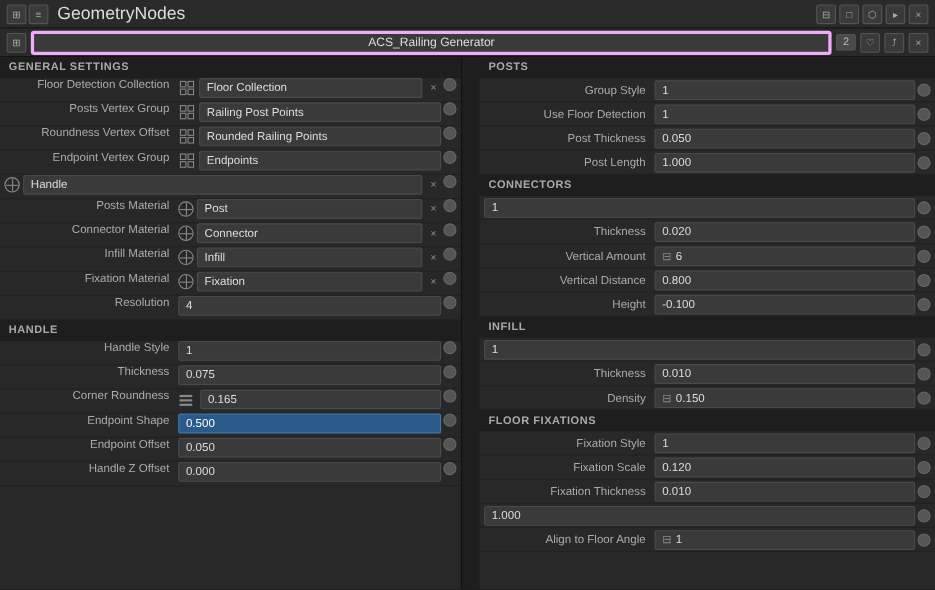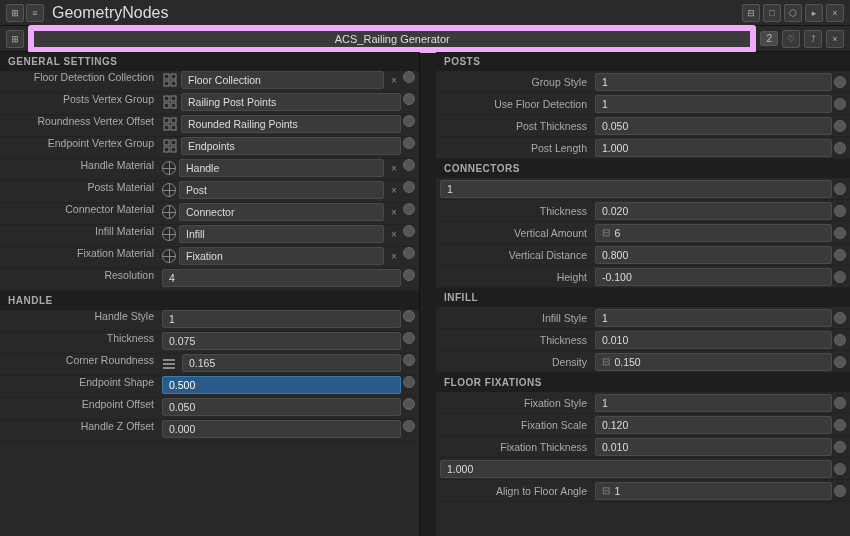--- a/index.html
+++ b/index.html
@@ -55,21 +55,21 @@
       background: #2a2a2a;
       height: 26px;
       display: flex;
       align-items: center;
       padding: 0 6px;
       gap: 4px;
       border-bottom: 1px solid #111;
     }
     .node-name-btn {
       background: #3a3a3a;
-      border: 6px solid #f0abfc;
+      border: 3px solid #f0abfc;
       border-radius: 3px;
       color: #ddd;
       padding: 2px 8px;
       font-size: 11px;
       cursor: pointer;
       flex: 1;
     }
     .badge {
       background: #4a4a4a;
       border: 1px solid #555;
@@ -385,21 +385,20 @@
             <rect x="1" y="8" width="5" height="5" stroke="#888" stroke-width="1" fill="none"></rect>
             <rect x="8" y="8" width="5" height="5" stroke="#888" stroke-width="1" fill="none"></rect>
           </svg>
         </div>
         <div class="field-text">Endpoints</div>
       </div>
       <div class="dot-btn"></div>
     </div>
 
     <div class="prop-row">
-      <span class="prop-label">Handle Material</span>
       <div class="prop-value">
         <div class="globe-icon"></div>
         <div class="field-text">Handle</div>
         <div class="close-x">×</div>
       </div>
       <div class="dot-btn"></div>
     </div>
 
     <div class="prop-row">
       <span class="prop-label">Posts Material</span>
@@ -559,21 +558,20 @@
     </div>
     <div class="right-prop-row">
       <span class="right-prop-label">Height</span>
       <div class="right-field">-0.100</div>
       <div class="dot-btn"></div>
     </div>
 
     <div class="right-section-header">INFILL</div>
 
     <div class="right-prop-row">
-      <span class="right-prop-label">Infill Style</span>
       <div class="right-field">1</div>
       <div class="dot-btn"></div>
     </div>
     <div class="right-prop-row">
       <span class="right-prop-label">Thickness</span>
       <div class="right-field">0.010</div>
       <div class="dot-btn"></div>
     </div>
     <div class="right-prop-row">
       <span class="right-prop-label">Density</span>

